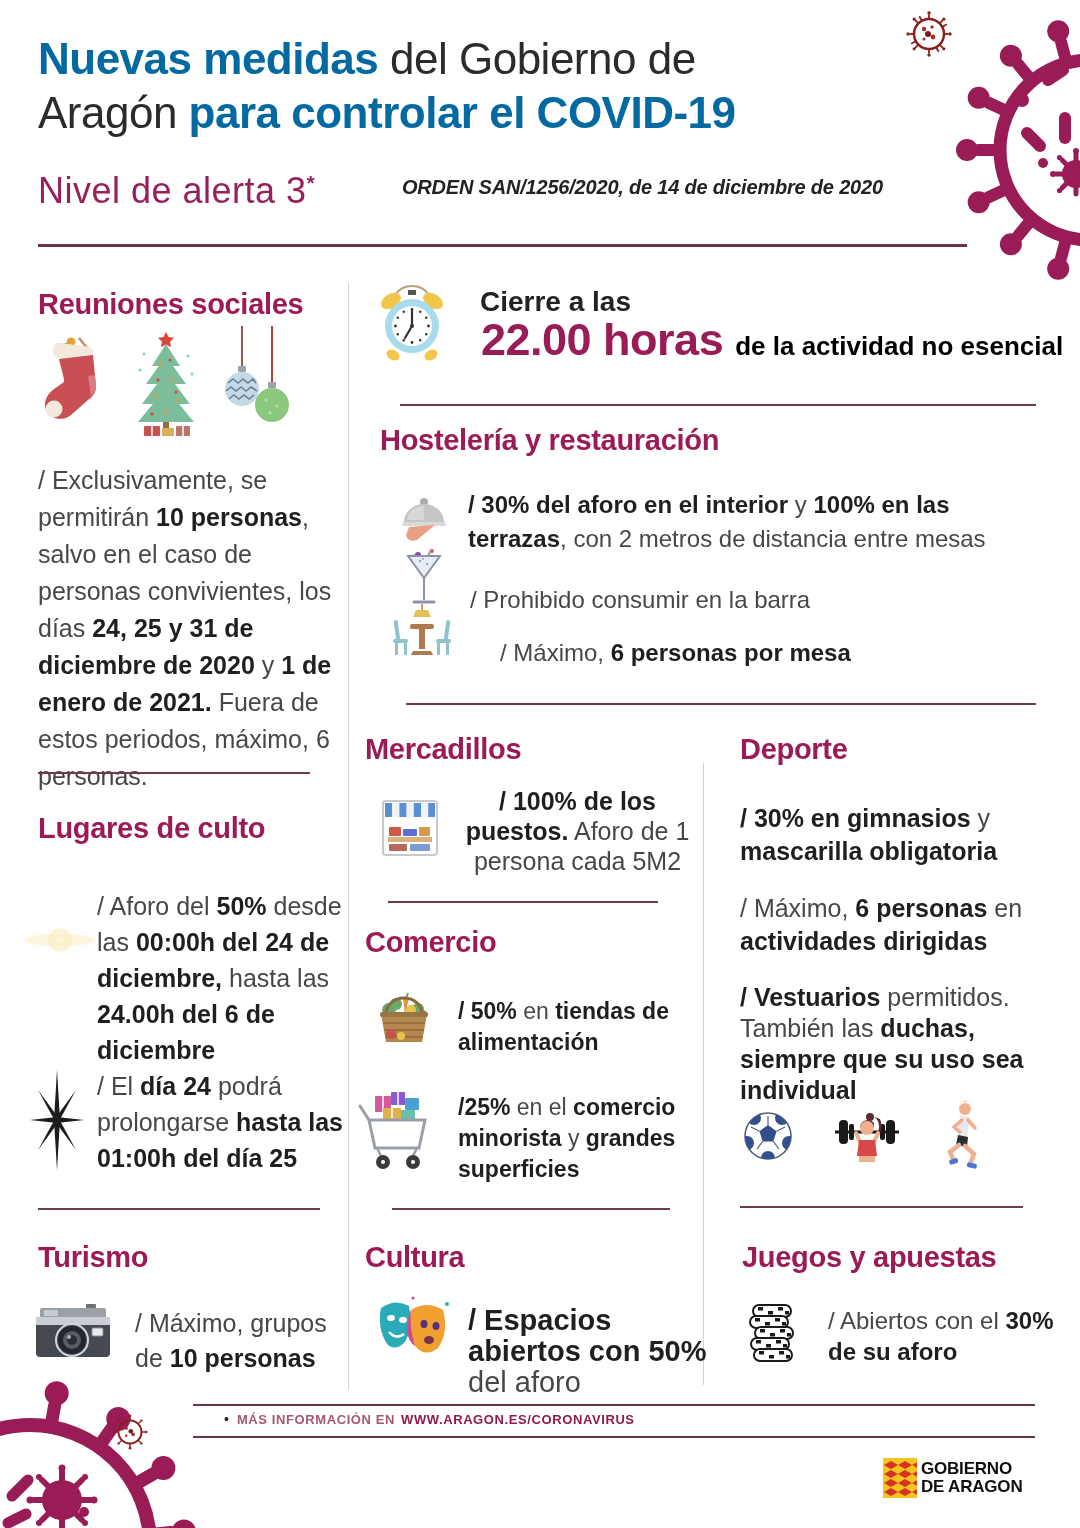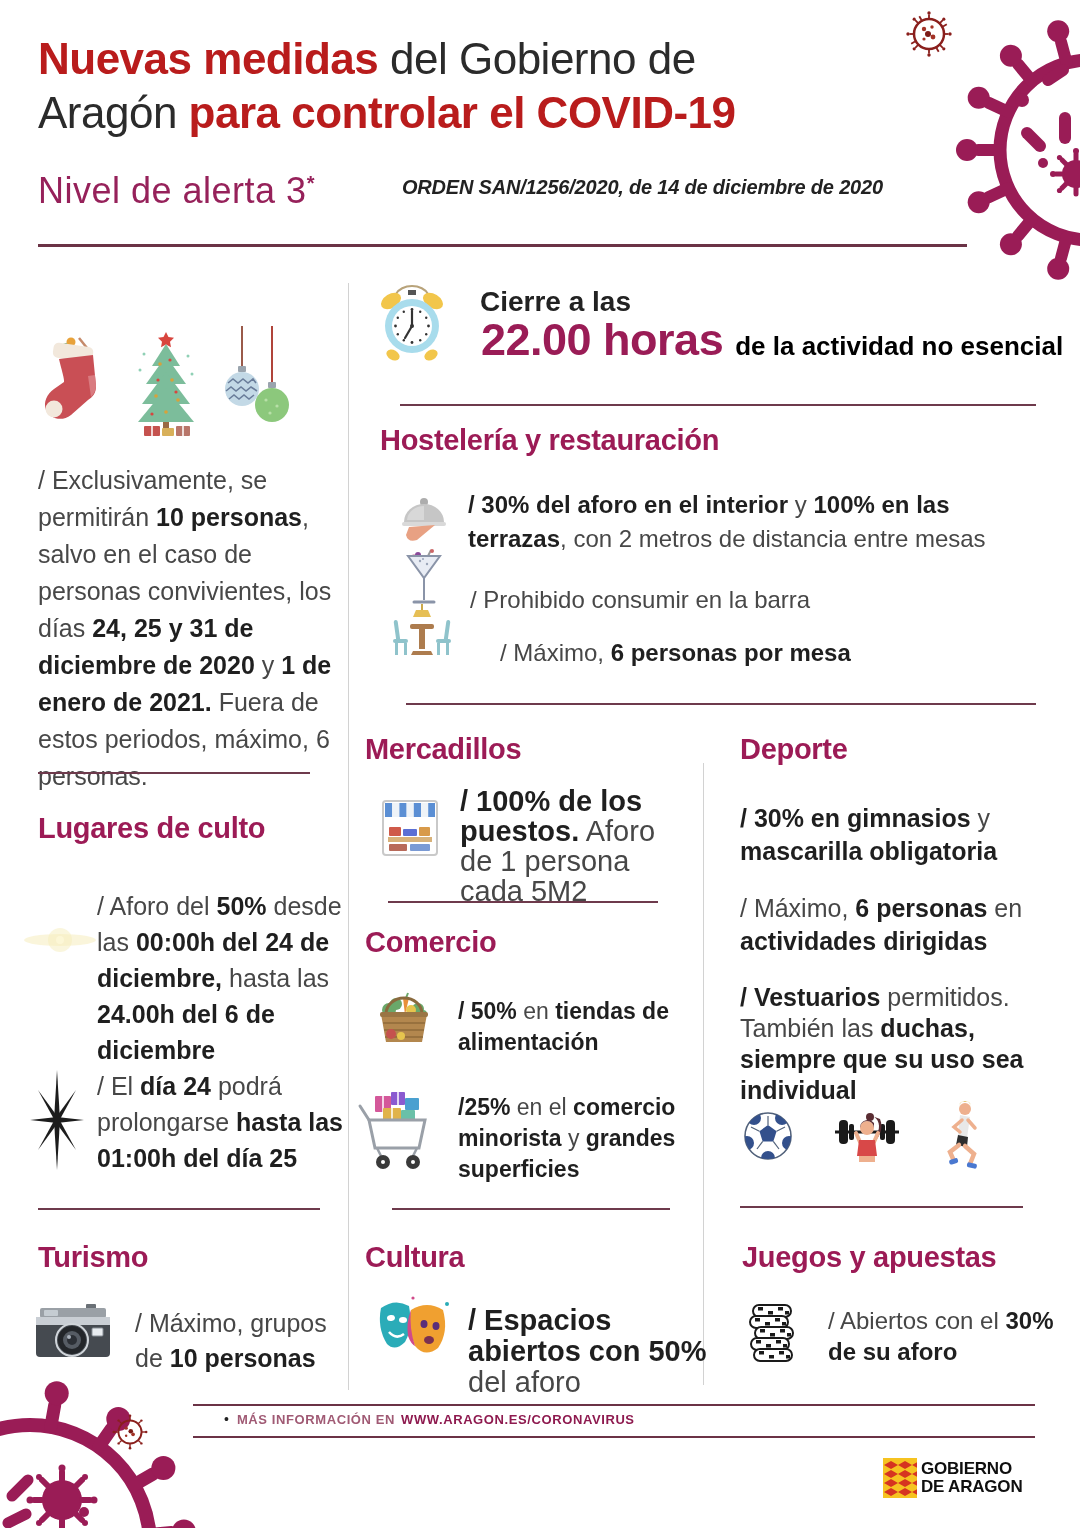--- a/index.html
+++ b/index.html
@@ -3,21 +3,21 @@
 <meta charset="utf-8">
 <style>
   html,body{margin:0;padding:0;background:#ffffff;}
   .page{position:relative;width:1080px;height:1528px;background:#ffffff;overflow:hidden;
         font-family:"Liberation Sans",sans-serif;}
   .abs{position:absolute;}
   .hr{position:absolute;background:#6e3a4c;height:2px;}
   .vr{position:absolute;background:#d2d2d2;width:1px;}
   
   .title{font-size:44px;line-height:54px;letter-spacing:-0.5px;}
-  .t-a{color:#b91c1c;font-weight:800;}
+  .t-a{color:#0369a1;font-weight:800;}
   .t-d{color:#2b2b2b;font-weight:500;}
   .alert{font-size:36px;font-weight:400;color:#96215a;letter-spacing:0.5px;}
   .alert sup{font-size:20px;font-weight:600;}
   .order{font-size:20px;font-style:italic;font-weight:700;color:#222222;letter-spacing:-0.2px;}
   
   .heading{font-size:29px;font-weight:800;color:#9c1b56;letter-spacing:-0.3px;white-space:nowrap;}
   .body{color:#474747;font-weight:500;}
   .b{color:#1f1f1f;font-weight:800;}
   .closure-l1{font-size:28px;font-weight:800;color:#222222;}
   .closure-time{font-size:45px;font-weight:800;color:#9a1c56;letter-spacing:-0.5px;}
@@ -123,20 +123,21 @@
       <circle cx="176" cy="151" r="3" fill="#9a1c56"></circle>
         <circle cx="153" cy="174" r="3" fill="#9a1c56"></circle>
       <circle cx="159.5" cy="157.5" r="2.6" fill="#9a1c56"></circle>
         <circle cx="159.5" cy="190.5" r="2.6" fill="#9a1c56"></circle>
     </g>
   </svg>
 
   <div class="vr" style="left:348px;top:283px;height:1107px;"></div>
   <div class="vr" style="left:703px;top:763px;height:622px;"></div>
 
+  <div class="abs heading" style="left:38px;top:288px;">Reuniones sociales</div>
 
   <svg class="abs" style="left:43px;top:332px;" width="62" height="102" viewBox="0 0 62 102">
     <line x1="36" y1="6" x2="44" y2="16" stroke="#c58a6a" stroke-width="2.5"></line>
     <circle cx="28" cy="10" r="4.5" fill="#e8a23a"></circle>
     <line x1="12" y1="16" x2="24" y2="12" stroke="#7aa06a" stroke-width="2.5"></line>
     <g transform="rotate(8 31 21)">
         <rect x="10" y="13" width="40" height="15" rx="5" fill="#f2e8dc"></rect>
       </g>
     <path d="M16 27 L50 23 L53 54 C53 61 50 65 45 68 L28 83 C19 90 7 87 3 78 C0 70 4 62 11 57 L21 50 C22 48 17 32 16 27 Z" fill="#c94f55"></path>
     <circle cx="11" cy="77" r="8.5" fill="#f2e8dc"></circle>
@@ -361,21 +362,21 @@
       <rect x="46.2" y="6" width="6.8" height="14" fill="#5b8fd4"></rect>
     </g>
     <rect x="7" y="30" width="12" height="9" rx="1" fill="#cf5a4a"></rect>
     <rect x="21" y="32" width="14" height="7" rx="1" fill="#5b6fd4"></rect>
     <rect x="37" y="30" width="11" height="9" rx="1" fill="#d89a4a"></rect>
     <rect x="6" y="40" width="44" height="5" fill="#d8b27a"></rect>
     <rect x="7" y="47" width="18" height="7" rx="1" fill="#b86a5a"></rect>
     <rect x="28" y="47" width="20" height="7" rx="1" fill="#7a9ad4"></rect>
   </svg>
 
-  <div class="abs body" style="left:460px;top:786px;width:235px;font-size:29px;line-height:30px;">
+  <div class="abs body" style="left:460px;top:786px;width:235px;font-size:25px;line-height:30px;text-align:center;">
     <span class="b">/ 100% de los puestos.</span><span> Aforo de 1 persona cada 5M2</span>
   </div>
 
   <div class="hr" style="left:388px;top:901px;width:270px;"></div>
 
   <div class="abs heading" style="left:365px;top:926px;">Comercio</div>
 
   <svg class="abs" style="left:376px;top:990px;" width="56" height="60" viewBox="0 0 56 60">
     <g fill="#6aa86a">
         <circle cx="13" cy="20" r="7"></circle>

